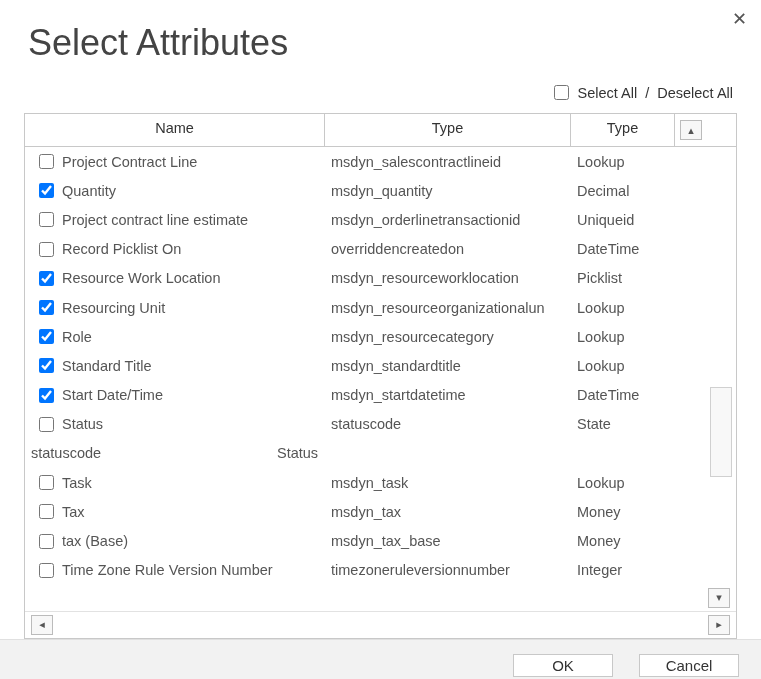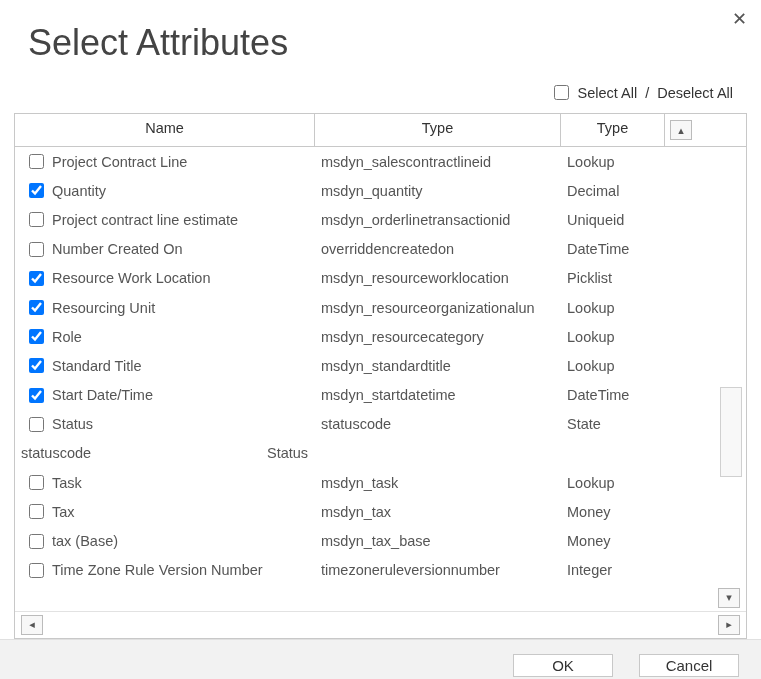--- a/index.html
+++ b/index.html
@@ -42,21 +42,21 @@
     color: #333;
   }
   .selectall input {
     width: 15px;
     height: 15px;
     vertical-align: -2px;
     margin-right: 4px;
   }
   .selectall .slash { padding: 0 4px; }
   .grid-wrap {
-    margin: 0 14px;
+    margin: 0 24px;
     border: 1px solid #c8c8c8;
     position: relative;
   }
   .grid-header {
     display: flex;
     background: #fff;
     border-bottom: 1px solid #c8c8c8;
     font-size: 14.5px;
     color: #333;
   }
@@ -219,21 +219,21 @@
             <input type="checkbox" style="">
             <span>Project contract line estimate</span>
           </div>
           <div class="c-type1">msdyn_orderlinetransactionid</div>
           <div class="c-type2">Uniqueid</div>
           <div class="c-scroll"></div>
         </div>
         <div class="row">
           <div class="c-name">
             <input type="checkbox" style="">
-            <span>Number Created On</span>
+            <span>Record Picklist On</span>
           </div>
           <div class="c-type1">overriddencreatedon</div>
           <div class="c-type2">DateTime</div>
           <div class="c-scroll"></div>
         </div>
         <div class="row">
           <div class="c-name">
             <input type="checkbox" checked="" style="">
             <span>Resource Work Location</span>
           </div>

